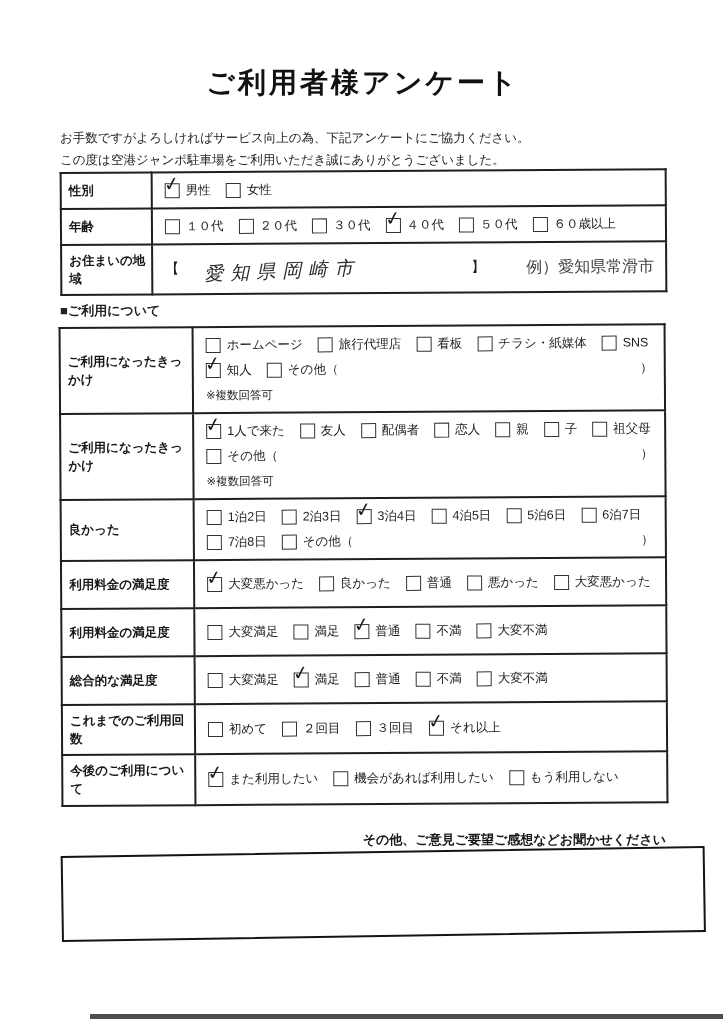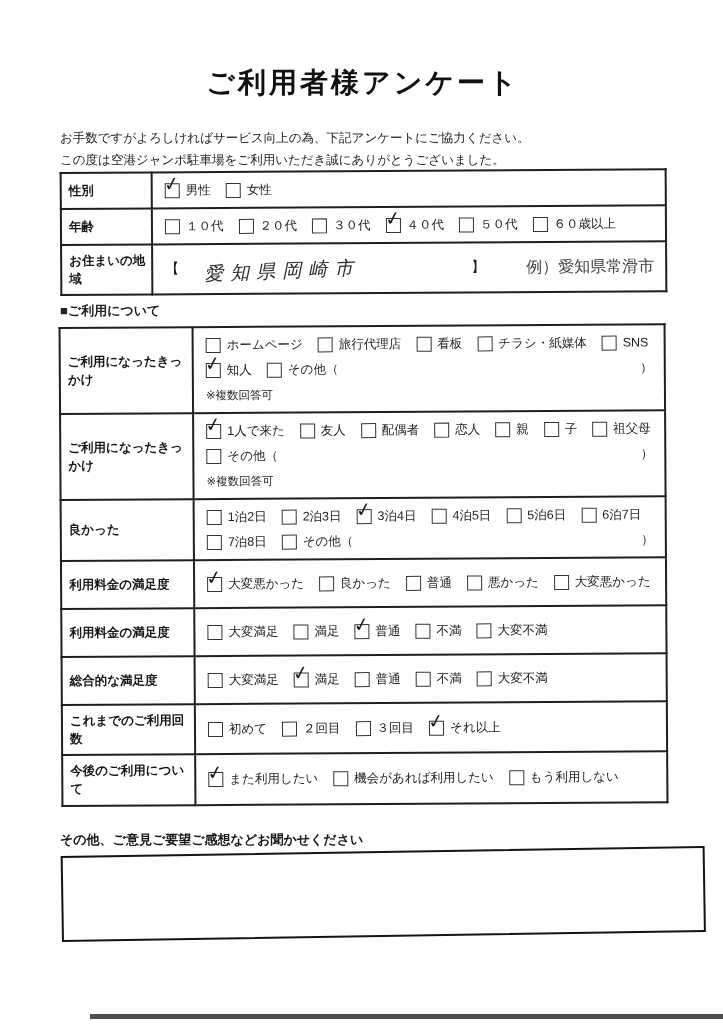--- a/index.html
+++ b/index.html
@@ -74,21 +74,21 @@
     width:252px;
     font-size:19px;
     font-style:italic;
     letter-spacing:7px;
     color:#2c2c2c;
     transform:rotate(-2deg);
     padding:1px 0 0 10px;
     white-space:nowrap;
   }
   .ex{font-size:16px;margin-left:26px;color:#404040;}
-  .comments-label{font-size:13px;font-weight:bold;margin:24px 0 7px 0;color:#161616;}
+  .comments-label{font-size:13px;font-weight:bold;margin:24px 0 7px 0;color:#161616;text-align:right;}
   .comments-box{
     width:640px;height:82px;
     margin-left:2px;
     border:2.5px solid #141414;
     transform:rotate(-0.9deg);
     transform-origin:left bottom;
     background:#fff;
   }
   .scan-bar{
     position:absolute;

